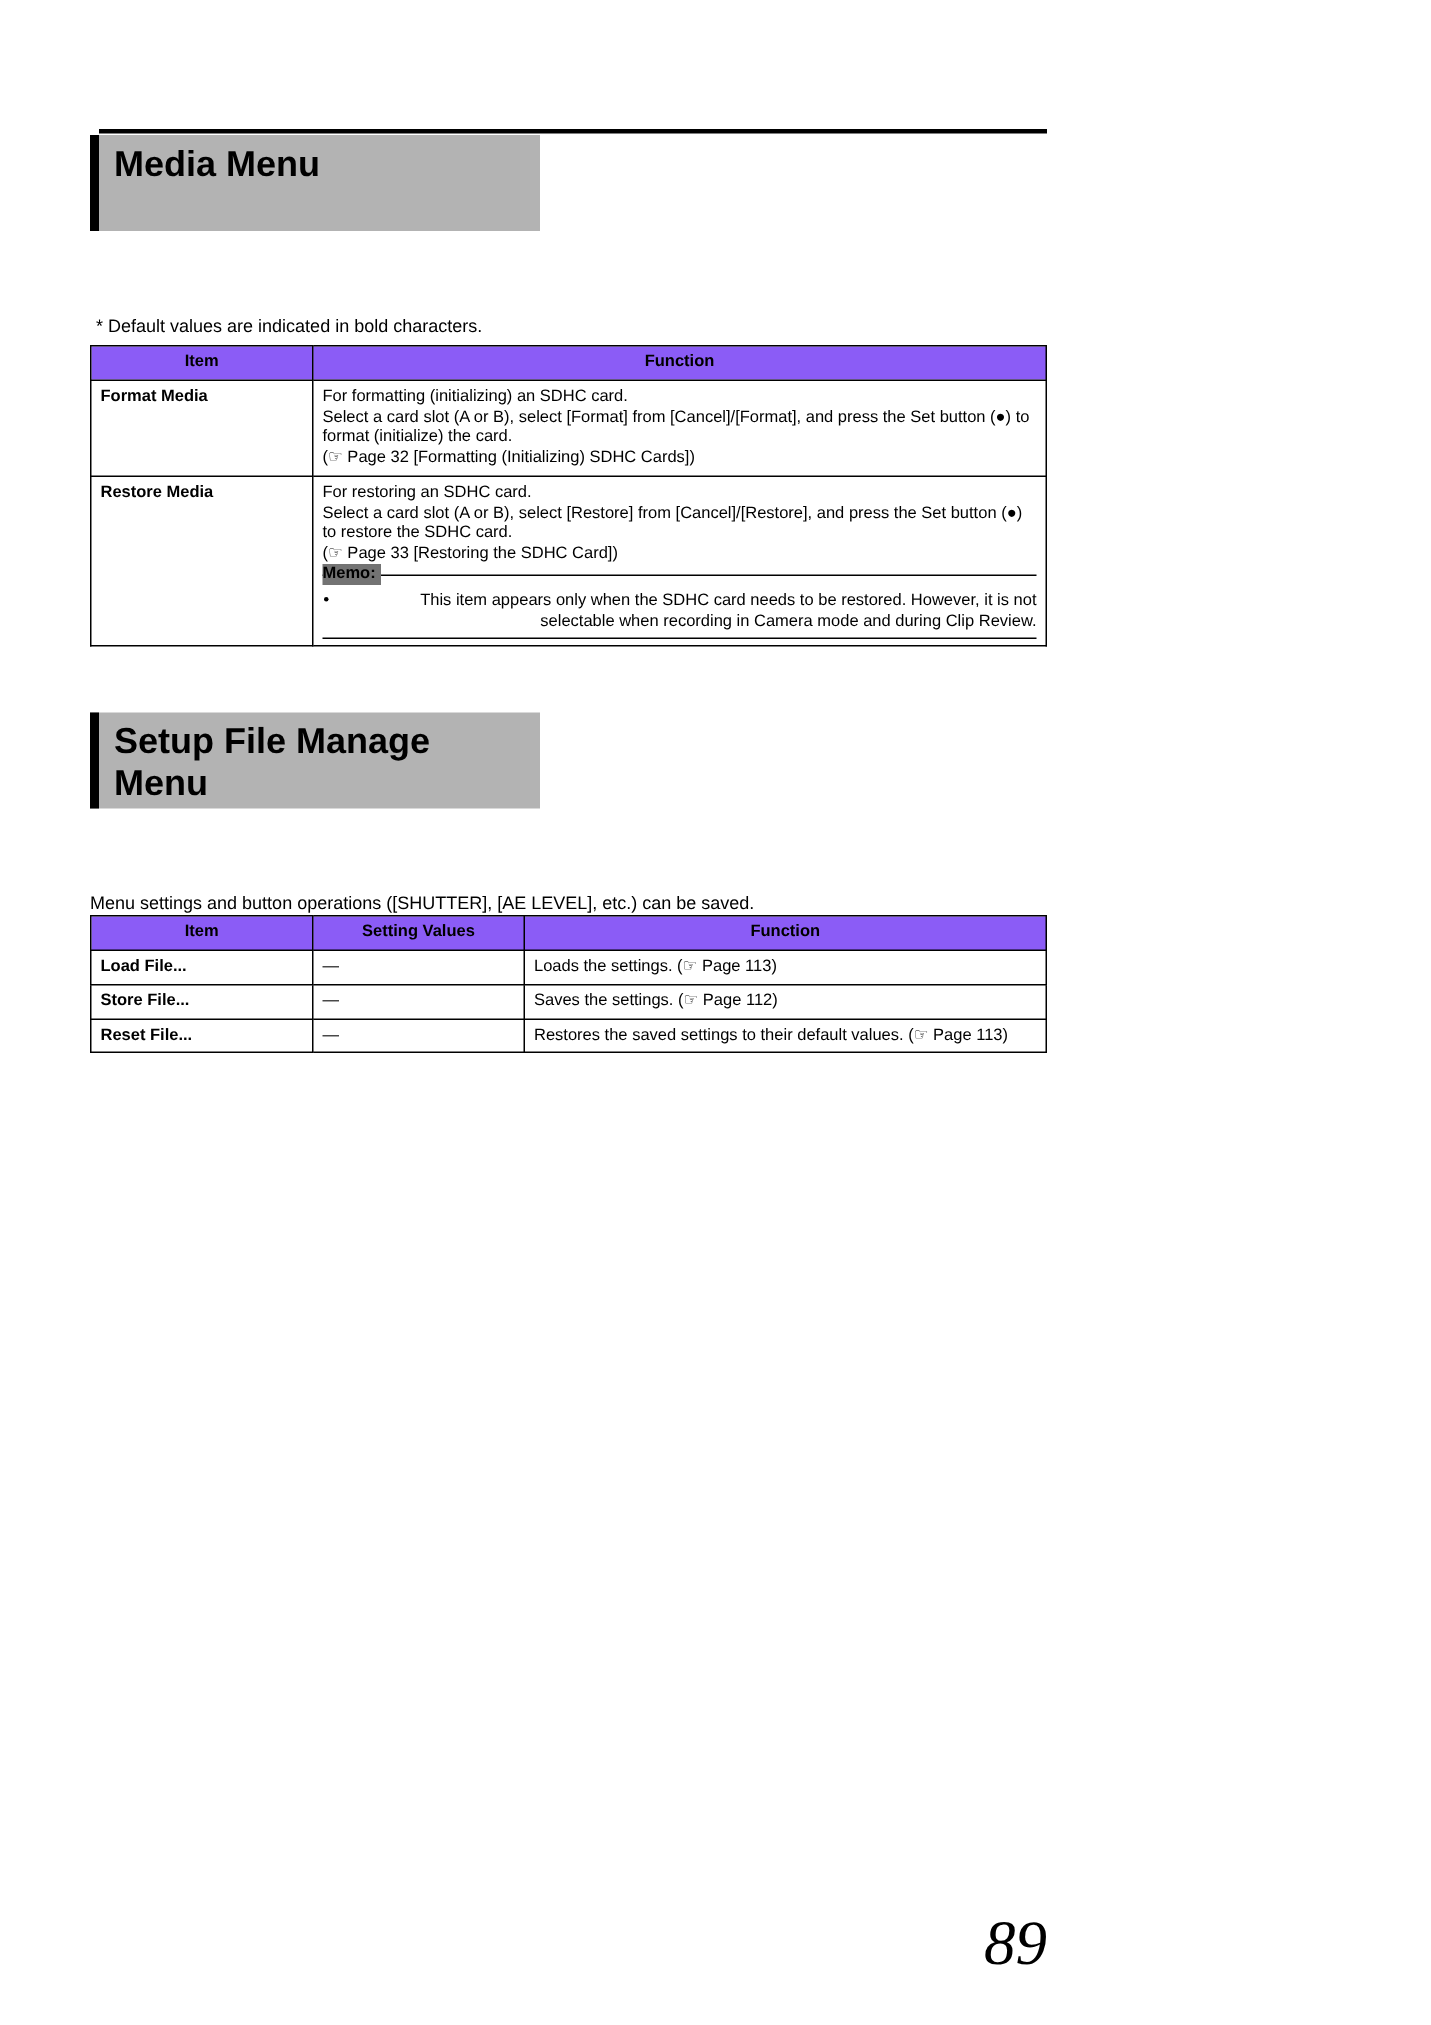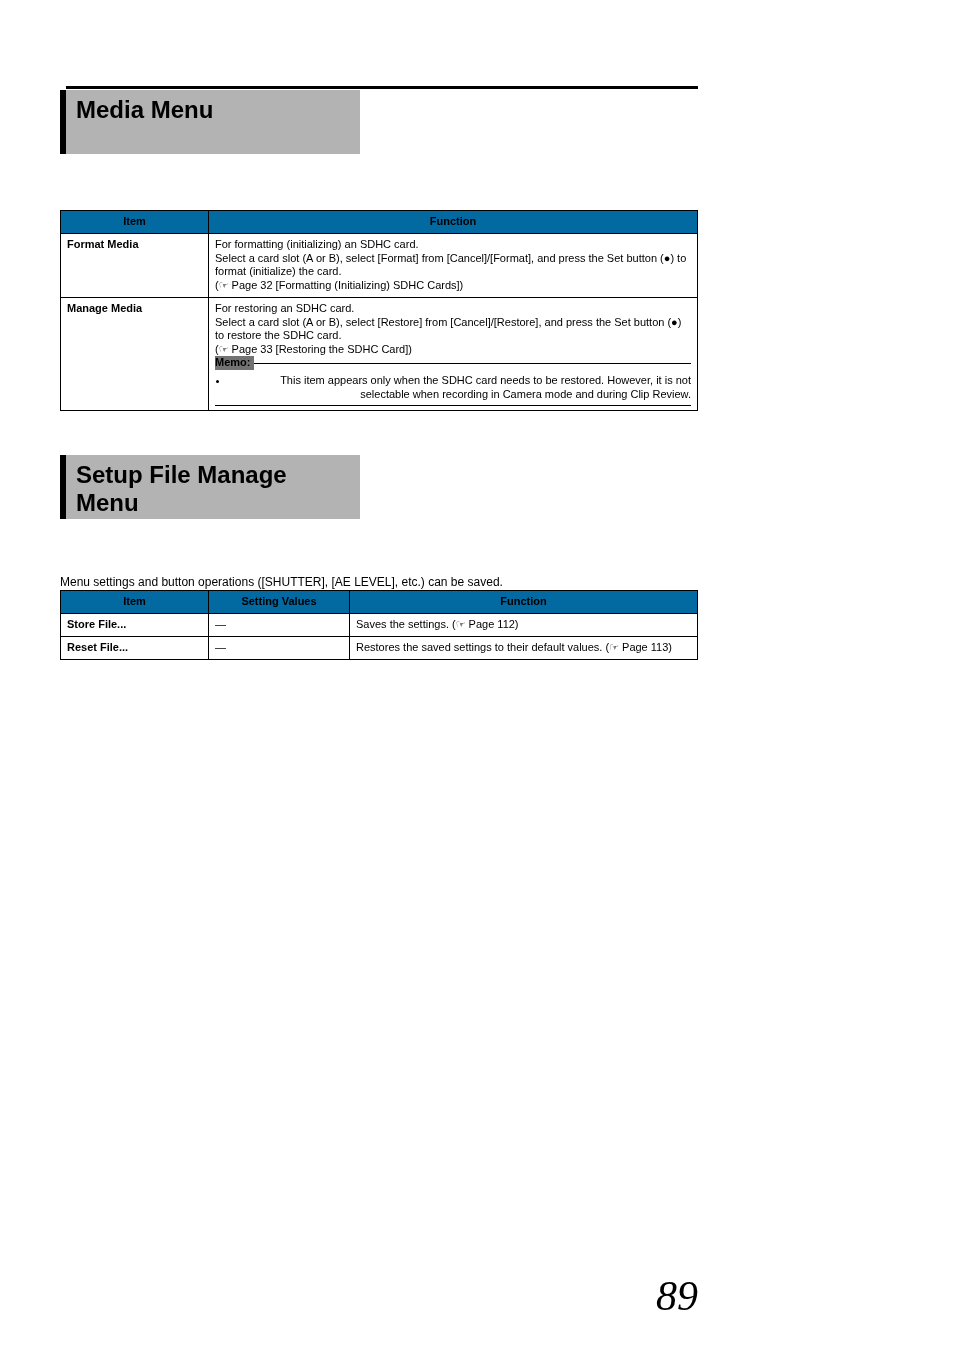--- a/index.html
+++ b/index.html
@@ -51,21 +51,21 @@
     font-size: 11px;
     line-height: 1.25;
   }
   table.menu th, table.menu td {
     border: 1px solid #000;
     vertical-align: top;
     padding: 4px 6px;
     text-align: left;
   }
   table.menu th {
-    background: #0369a1;
+    background: #8b5cf6;
     font-weight: bold;
     text-align: center;
   }
   .col-item { width: 135px; }
   .col-sv { width: 128px; }
   .item-cell { font-weight: bold; }
   .center { text-align: center; }
 
   .memo-block {
     border-top: 1px solid #000;
@@ -116,39 +116,40 @@
 </head>
 <body>
 
 <div class="page">
   <div class="topline"></div>
 
   <div class="section-header">
     <span>Media Menu</span>
   </div>
 
+  <p class="note-line">* Default values are indicated in bold characters.</p>
 
   <table class="menu">
     <thead>
       <tr>
         <th class="col-item">Item</th>
         <th>Function</th>
       </tr>
     </thead>
     <tbody>
       <tr>
         <td class="item-cell">Format Media</td>
         <td>
           <span>For formatting (initializing) an SDHC card.</span><br>
           <span>Select a card slot (A or B), select [Format] from [Cancel]/[Format], and press the Set button (</span><span class="set-dot">●</span><span>) to format (initialize) the card.</span><br>
           <span class="ref-icon">(☞ Page 32 [Formatting (Initializing) SDHC Cards])</span>
         </td>
       </tr>
       <tr>
-        <td class="item-cell">Manage Media</td>
+        <td class="item-cell">Restore Media</td>
         <td>
           <span>For restoring an SDHC card.</span><br>
           <span>Select a card slot (A or B), select [Restore] from [Cancel]/[Restore], and press the Set button (</span><span class="set-dot">●</span><span>) to restore the SDHC card.</span><br>
           <span class="ref-icon">(☞ Page 33 [Restoring the SDHC Card])</span>
 
           <div class="memo-block">
             <span class="memo-label">Memo:</span>
             <ul class="memo-list">
               <li>This item appears only when the SDHC card needs to be restored. However, it is not selectable when recording in Camera mode and during Clip Review.</li>
             </ul>
@@ -169,20 +170,25 @@
   <table class="menu">
     <thead>
       <tr>
         <th class="col-item">Item</th>
         <th class="col-sv">Setting Values</th>
         <th>Function</th>
       </tr>
     </thead>
     <tbody>
       <tr>
+        <td class="item-cell">Load File...</td>
+        <td class="center">—</td>
+        <td>Loads the settings. (☞  Page 113)</td>
+      </tr>
+      <tr>
         <td class="item-cell">Store File...</td>
         <td class="center">—</td>
         <td>Saves the settings. (☞  Page 112)</td>
       </tr>
       <tr>
         <td class="item-cell">Reset File...</td>
         <td class="center">—</td>
         <td>Restores the saved settings to their default values. (☞  Page 113)</td>
       </tr>
     </tbody>

